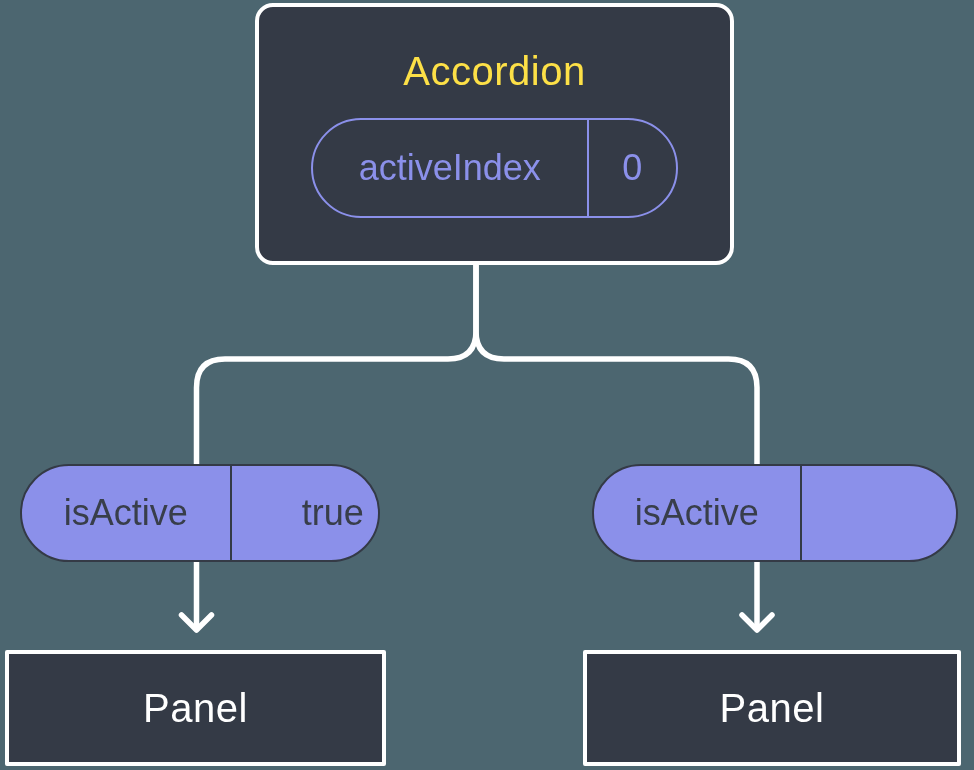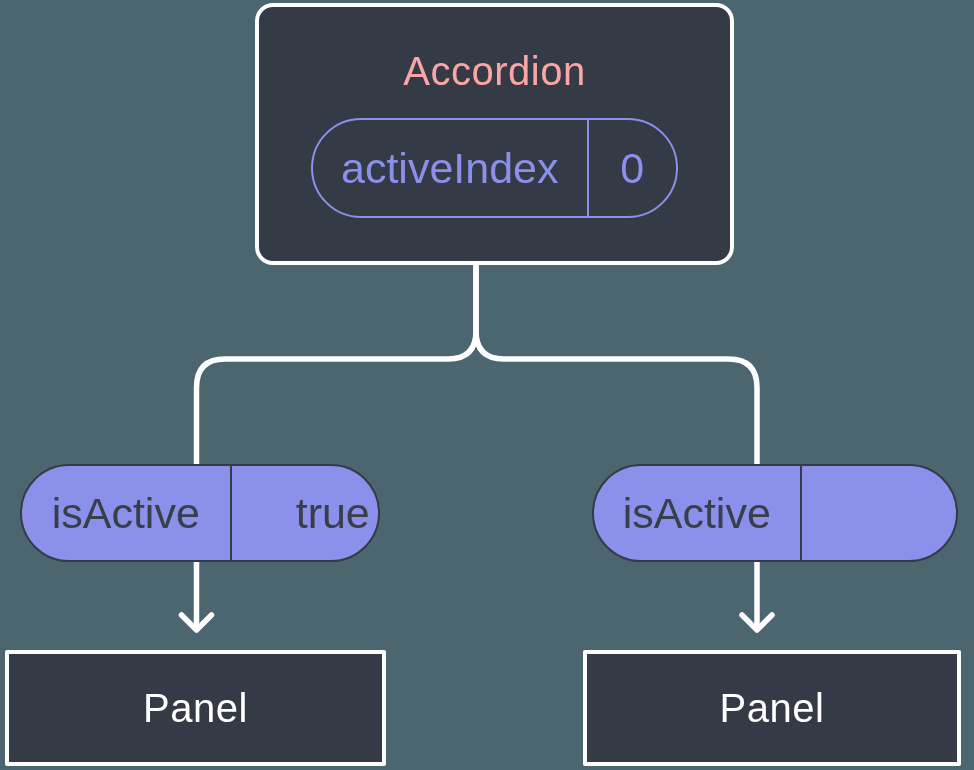--- a/index.html
+++ b/index.html
@@ -33,21 +33,21 @@
   .node-root {
     left: 255px; top: 3px;
     width: 479px; height: 262px;
     border-radius: 18px;
     display: block;
   }
   .node-title {
     position: absolute;
     left: 0; right: 0; top: 40px;
     text-align: center;
-    color: #fca5a5;
+    color: #fde047;
     font-size: 40px;
     line-height: 48px;
     font-weight: 500;
     letter-spacing: 0.5px;
   }
   .node-panel {
     top: 650px;
     height: 116px;
     border-radius: 2px;
     color: #FFFFFF;
@@ -56,21 +56,21 @@
     letter-spacing: 0.5px;
   }
   .node-panel.left  { left: 5px;   width: 381px; }
   .node-panel.right { left: 583px; width: 378px; }
 
   
   .pill {
     position: absolute;
     display: flex;
     align-items: stretch;
-    font-size: 43px;
+    font-size: 36px;
     z-index: 2;
   }
   .pill .cell {
     display: flex;
     align-items: center;
     justify-content: center;
   }
   
   .state-pill {
     left: 52px; top: 111px;

